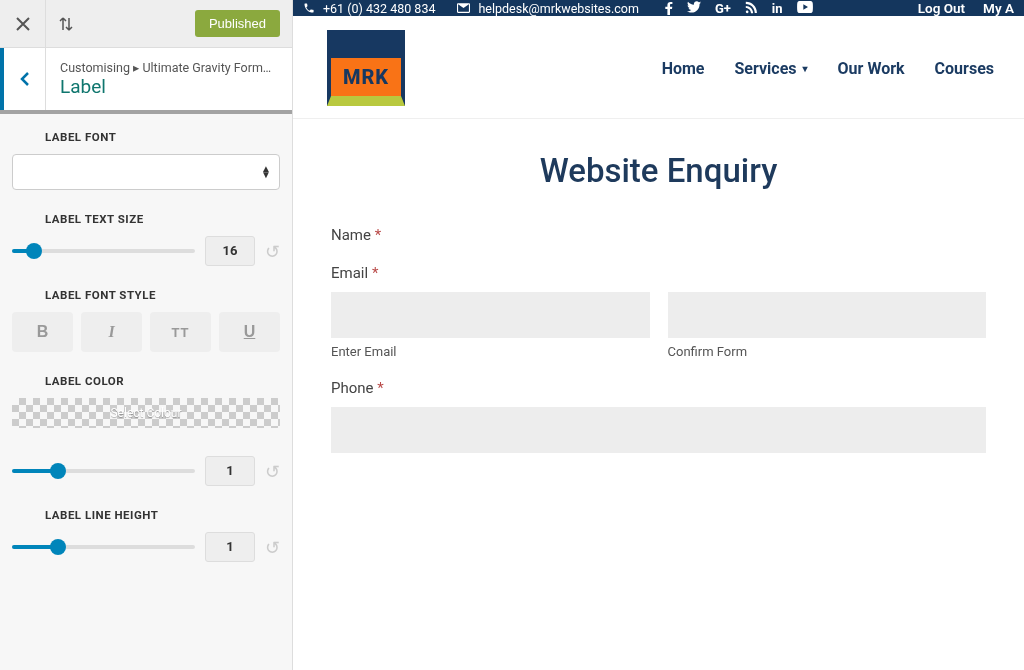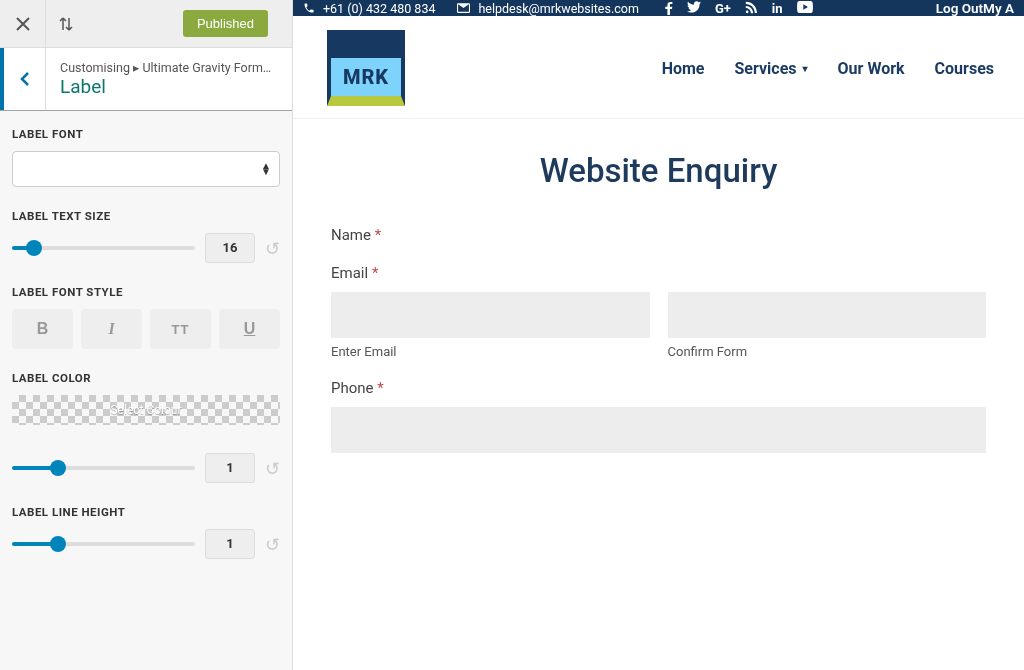--- a/index.html
+++ b/index.html
@@ -37,28 +37,28 @@
       color: #555;
       font-size: 16px;
     }
     .header-spacer { flex: 1; }
     .published-btn {
       background: #8ba93e;
       color: #fff;
       padding: 6px 14px;
       border-radius: 3px;
       font-size: 13px;
-      margin-right: 24px;
+      margin-right: 12px;
       cursor: pointer;
       border: none;
     }
     .section-title-bar {
       display: flex;
       align-items: center;
-      border-bottom: 1px solid #a3a3a3;
+      border-bottom: 4px solid #a3a3a3;
       background: #fff;
       justify-content: center;
     }
     .back-arrow {
       width: 46px;
       height: 62px;
       border-right: 1px solid #ddd;
       border-left: 4px solid #0073aa;
       display: flex;
       align-items: center;
@@ -89,20 +89,21 @@
       overflow-y: auto;
       flex: 1;
       background: #f7f7f7;
     }
     .control-label {
       font-size: 11.5px;
       font-weight: 700;
       letter-spacing: 0.5px;
       color: #333;
       margin-bottom: 10px;
+      margin-left: 33px;
     }
     .select-box {
       width: 100%;
       height: 36px;
       border: 1px solid #ccc;
       border-radius: 4px;
       background: #fff;
       position: relative;
       margin-bottom: 22px;
     }
@@ -217,37 +218,37 @@
       height: 16px;
       display: flex;
       align-items: center;
       padding: 0 10px;
       font-size: 12.5px;
     }
     .topbar-left { display: flex; align-items: center; gap: 8px; }
     .topbar-left .sep { margin: 0 3px; }
     .topbar-icons { display: flex; gap: 14px; margin-left: 18px; font-size: 14px; }
     .topbar-icons span, .topbar-icons svg { display: inline-flex; }
-    .topbar-right { margin-left: auto; display: flex; font-size: 13.5px; font-weight: 600; justify-content: flex-end; }
+    .topbar-right { margin-left: auto; display: flex; gap: 18px; font-size: 13.5px; font-weight: 600; justify-content: flex-end; }
     
     .site-header {
       display: flex;
       align-items: center;
       padding: 14px 30px 12px 34px;
       border-bottom: 1px solid #efefef;
     }
     .logo {
       width: 78px;
       height: 76px;
       border: 4px solid #173861;
       border-top-width: 28px;
       border-bottom: 10px solid #b9c93f;
       position: relative;
     }
-    .logo { display: flex; align-items: center; justify-content: center; background:#7dd3fc; }
+    .logo { display: flex; align-items: center; justify-content: center; background:#f97316; }
     .logo-inner {
       color: #173861;
       font-weight: 800;
       font-size: 20px;
       letter-spacing: 1px;
     }
     .nav {
       margin-left: auto;
       display: flex;
       gap: 30px;

